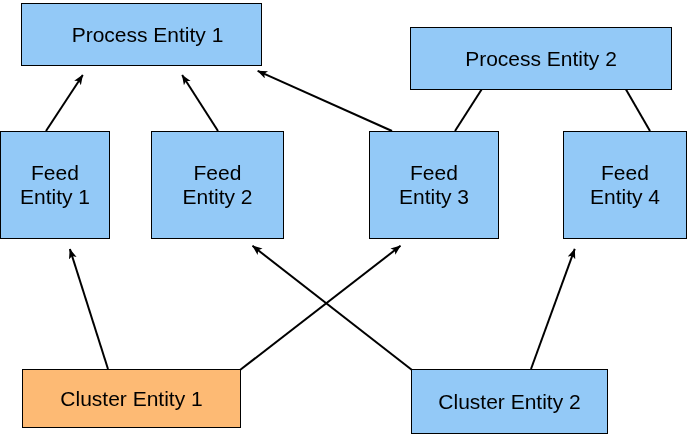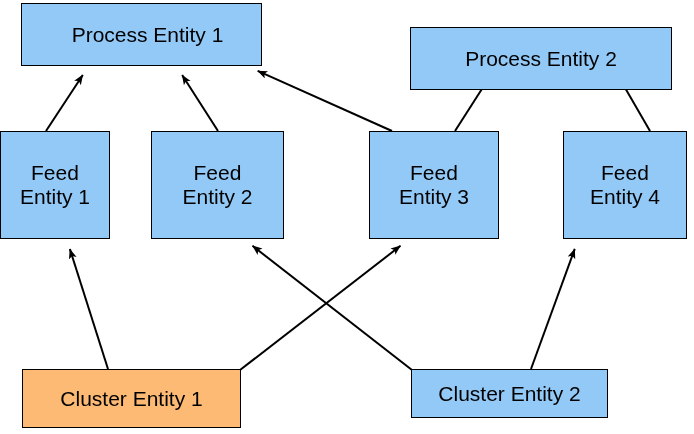--- a/index.html
+++ b/index.html
@@ -79,16 +79,16 @@
       <div class="node node-process" style="left: 410px; top: 3px; width: 262px; height: 63px; background: rgb(147, 201, 247); border-color: rgb(0, 0, 0); color: rgb(0, 0, 0); margin-top: 24px;"><span class="node-label">Process Entity 2</span></div>
       <div class="node node-feed" style="left: 0px; top: 131px; width: 110px; height: 108px; background: rgb(147, 201, 247); border-color: rgb(0, 0, 0); color: rgb(0, 0, 0);"><span class="node-label">Feed
 Entity 1</span></div>
       <div class="node node-feed" style="left: 151px; top: 131px; width: 133px; height: 108px; background: rgb(147, 201, 247); border-color: rgb(0, 0, 0); color: rgb(0, 0, 0);"><span class="node-label">Feed
 Entity 2</span></div>
       <div class="node node-feed" style="left: 369px; top: 131px; width: 130px; height: 108px; background: rgb(147, 201, 247); border-color: rgb(0, 0, 0); color: rgb(0, 0, 0);"><span class="node-label">Feed
 Entity 3</span></div>
       <div class="node node-feed" style="left: 563px; top: 131px; width: 124px; height: 108px; background: rgb(147, 201, 247); border-color: rgb(0, 0, 0); color: rgb(0, 0, 0);"><span class="node-label">Feed
 Entity 4</span></div>
       <div class="node node-cluster" style="left: 22px; top: 369px; width: 219px; height: 59px; background: #fdba74; border-color: rgb(0, 0, 0); color: rgb(0, 0, 0);"><span class="node-label">Cluster Entity 1</span></div>
-      <div class="node node-cluster" style="left: 411px; top: 369px; width: 197px; height: 49px; background: rgb(147, 201, 247); border-color: rgb(0, 0, 0); color: rgb(0, 0, 0);"><span class="node-label">Cluster Entity 2</span></div>
+      <div class="node node-cluster" style="left: 411px; top: 369px; width: 197px; height: 65px; background: rgb(147, 201, 247); border-color: rgb(0, 0, 0); color: rgb(0, 0, 0);"><span class="node-label">Cluster Entity 2</span></div>
     </div>
 
 </div>
 
 </body></html>

